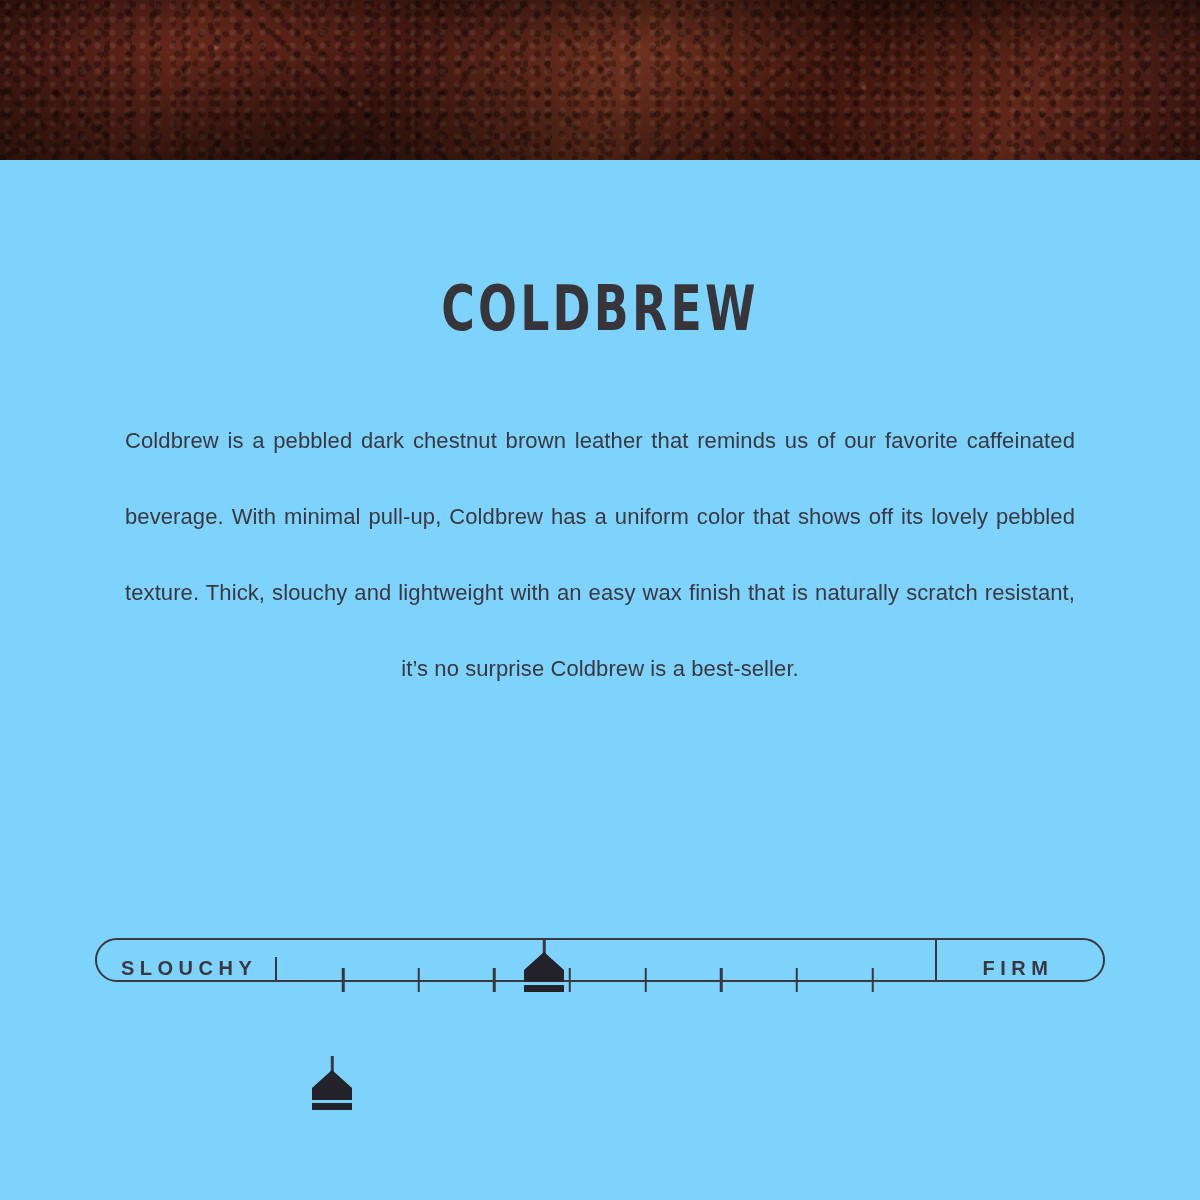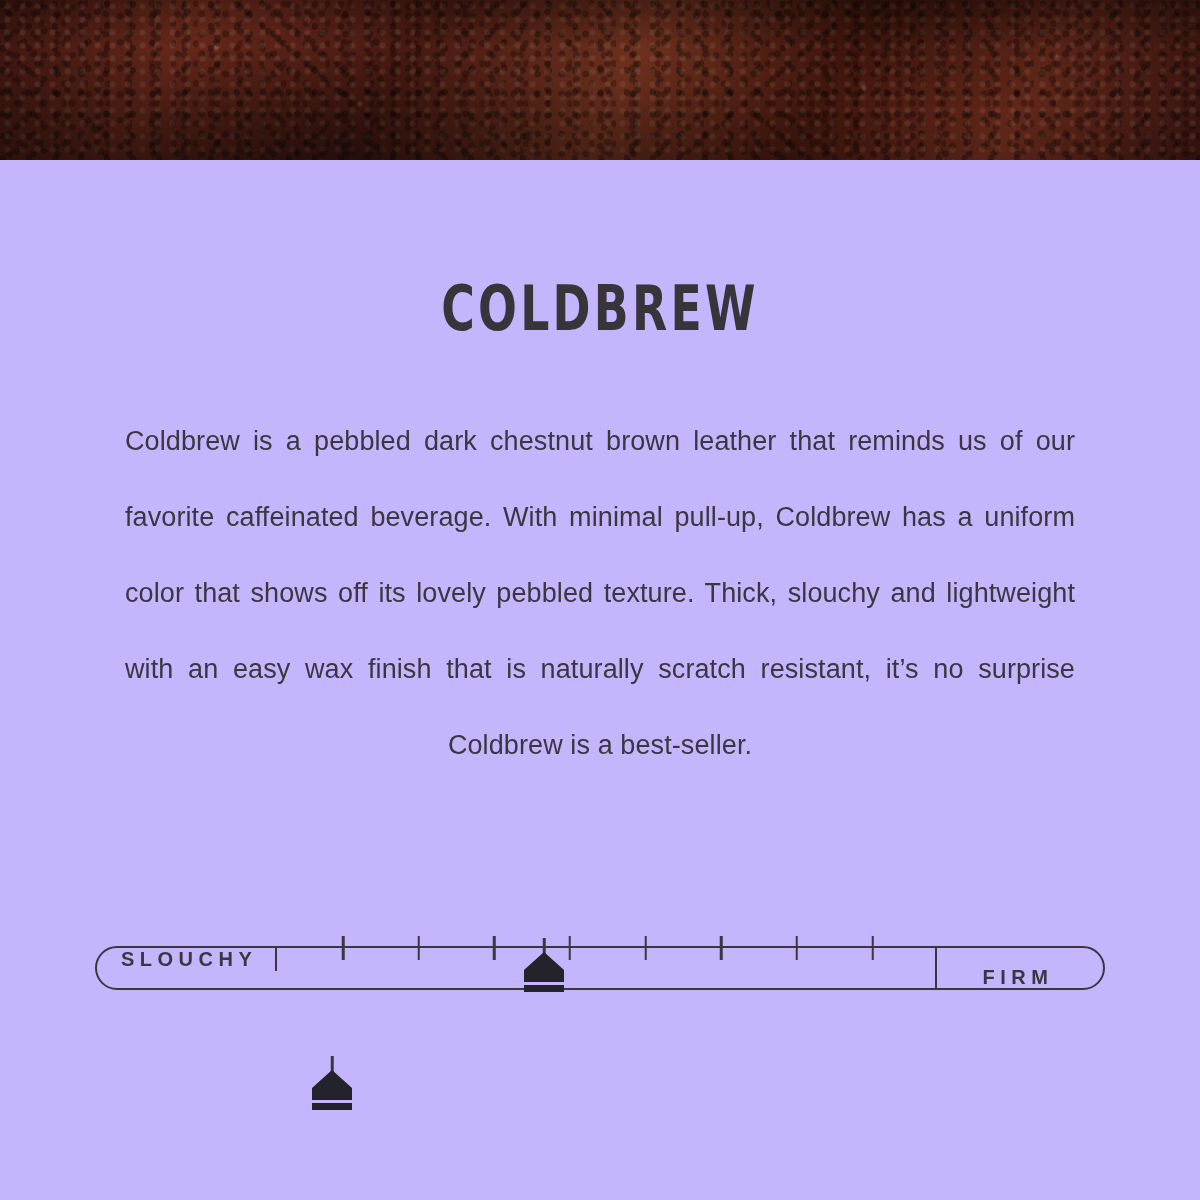--- a/index.html
+++ b/index.html
@@ -12,21 +12,21 @@
 
   body {
     background: #dad8d9;
     font-family: "Liberation Sans", sans-serif;
   }
 
   .page {
     position: relative;
     width: 1200px;
     height: 1200px;
-    background: #c4b5fd;
+    background: #7dd3fc;
   }
 
   
   .swatch {
     position: relative;
     width: 1200px;
     height: 160px;
     overflow: hidden;
     background: #53221a;
     background-image:
@@ -82,21 +82,21 @@
     color: #37343a;
     transform: scaleX(0.82);
   }
 
   
   .desc {
     width: 950px;
     margin: 58px auto 0;
     text-align: justify;
     text-align-last: center;
-    font-size: 27px;
+    font-size: 22px;
     line-height: 76px;
     color: #3a3740;
     letter-spacing: 0.1px;
     font-weight: 400;
   }
 
   
   .sliders {
     position: absolute;
     left: 0;
@@ -107,27 +107,27 @@
     position: relative;
     width: 1010px;
     margin: 0 auto;
     height: 58px;
   }
   .slider-row + .slider-row { margin-top: 60px; }
 
   .slider-frame {
     position: absolute;
     left: 0;
-    top: 8px;
+    top: 0;
     width: 1010px;
     height: 44px;
     border: 2.5px solid #3a3740;
     border-radius: 24px;
     display: flex;
-    align-items: flex-start;
+    align-items: flex-end;
   }
   .slider-label {
     display: flex;
     align-items: center;
     justify-content: center;
     font-size: 20px;
     font-weight: 700;
     letter-spacing: 5.5px;
     color: #3a3740;
     padding: 0 18px 0 24px;

